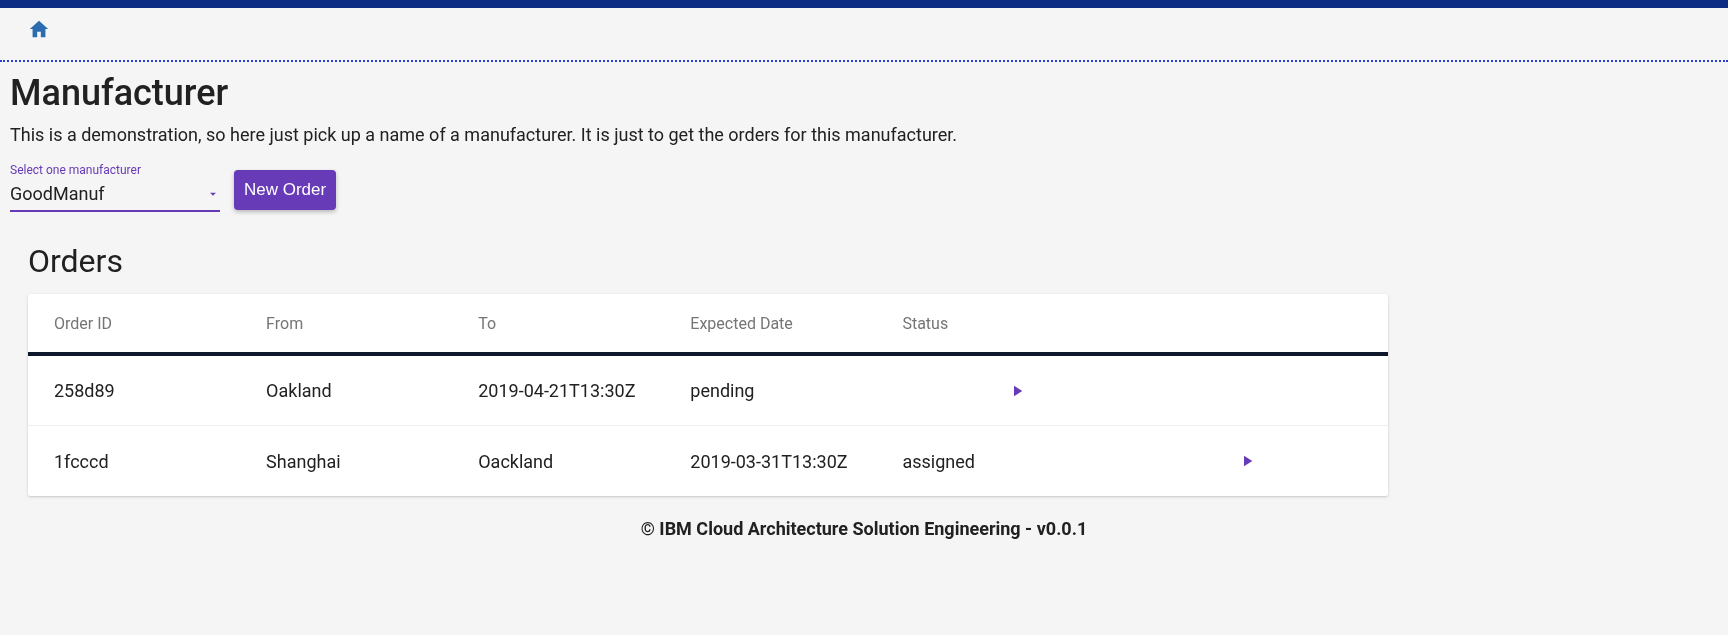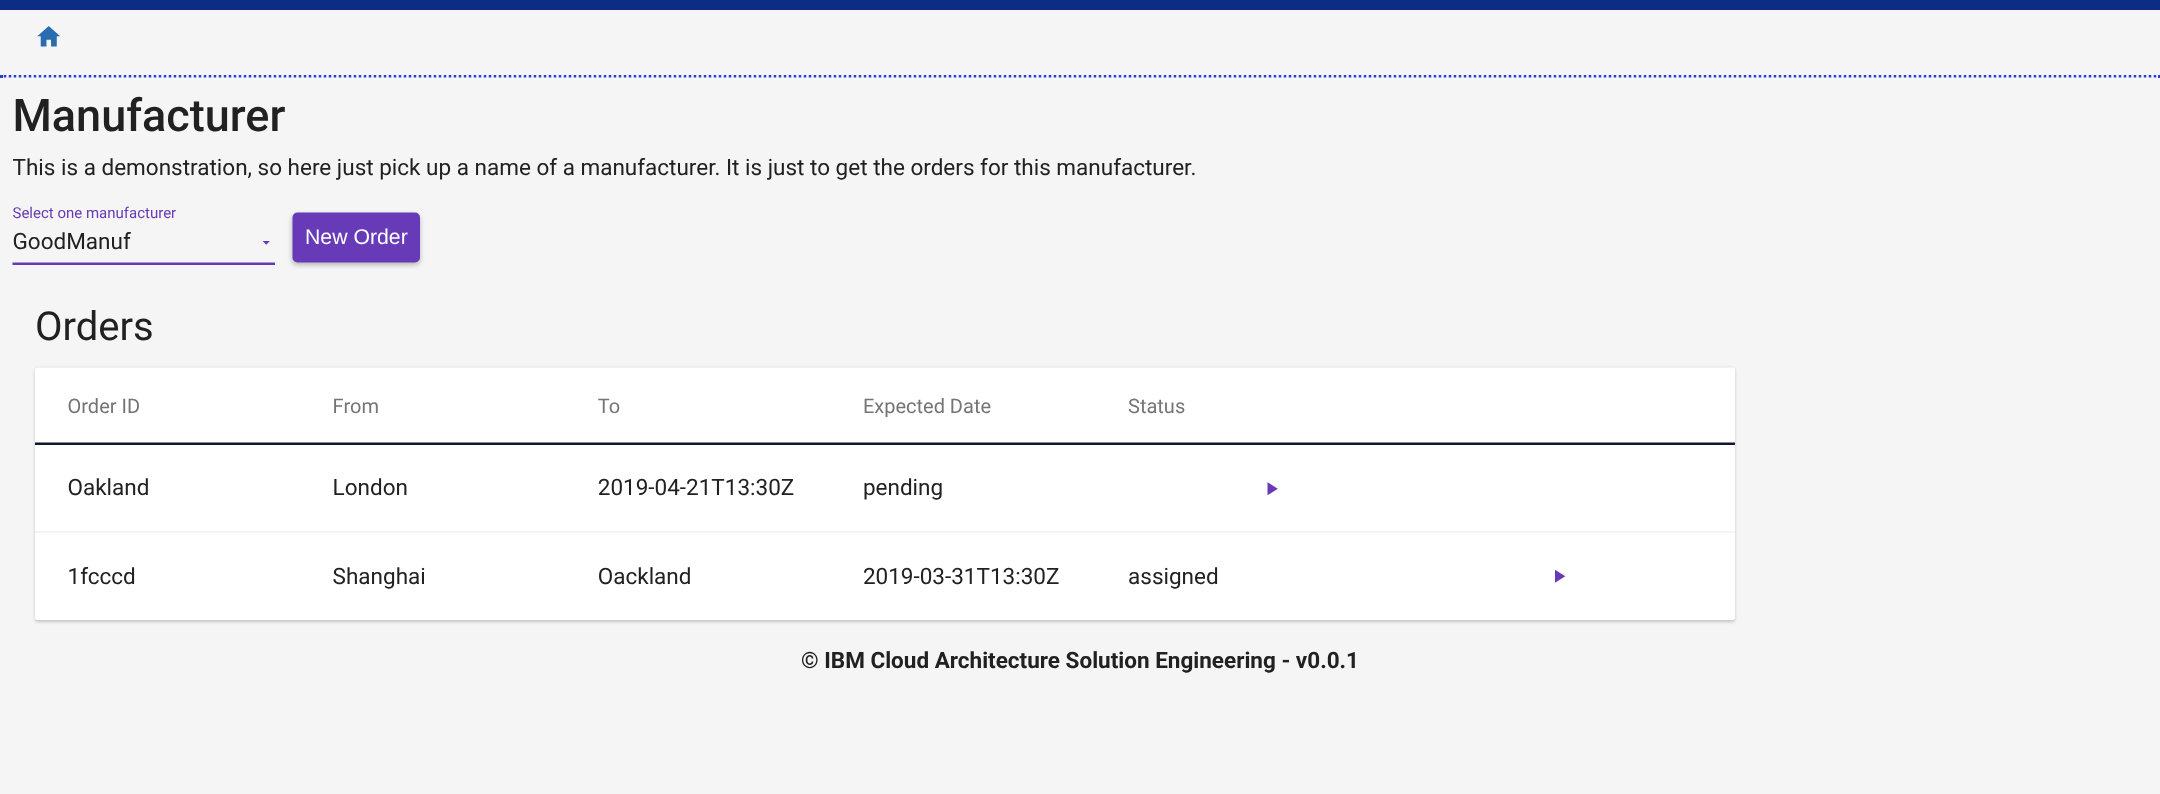--- a/index.html
+++ b/index.html
@@ -99,21 +99,21 @@
       overflow: hidden;
     }
     .orders-header, .orders-row {
       display: grid;
       grid-template-columns: 1.2fr 1.2fr 1.2fr 1.2fr 1.3fr 1.3fr;
       align-items: center;
       padding: 0 26px;
     }
     .orders-header {
       height: 62px;
-      border-bottom: 2px solid #0f172a;
+      border-bottom: 4px solid #0f172a;
     }
     .orders-header .cell {
       font-size: 16px;
       color: #757575;
       font-weight: 400;
     }
     .orders-row {
       height: 70px;
       border-bottom: 1px solid #eee;
       font-size: 18px;
@@ -184,22 +184,22 @@
         <div class="cell">Order ID</div>
         <div class="cell">From</div>
         <div class="cell">To</div>
         <div class="cell">Expected Date</div>
         <div class="cell">Status</div>
         <div class="cell"></div>
       </div>
 
       <div id="orders-body">
           <div class="orders-row">
+            <div class="cell">258d89</div>
             <div class="cell">Oakland</div>
-            <div class="cell">London</div>
             <div class="cell">2019-04-21T13:30Z</div>
             <div class="cell">pending</div>
             <div class="cell row-action">
               <span class="play-btn">
                 <svg width="18" height="18" viewBox="0 0 24 24" fill="#673ab7">
                   <path d="M8 5v14l11-7z"></path>
                 </svg>
               </span>
             </div>
           </div>

